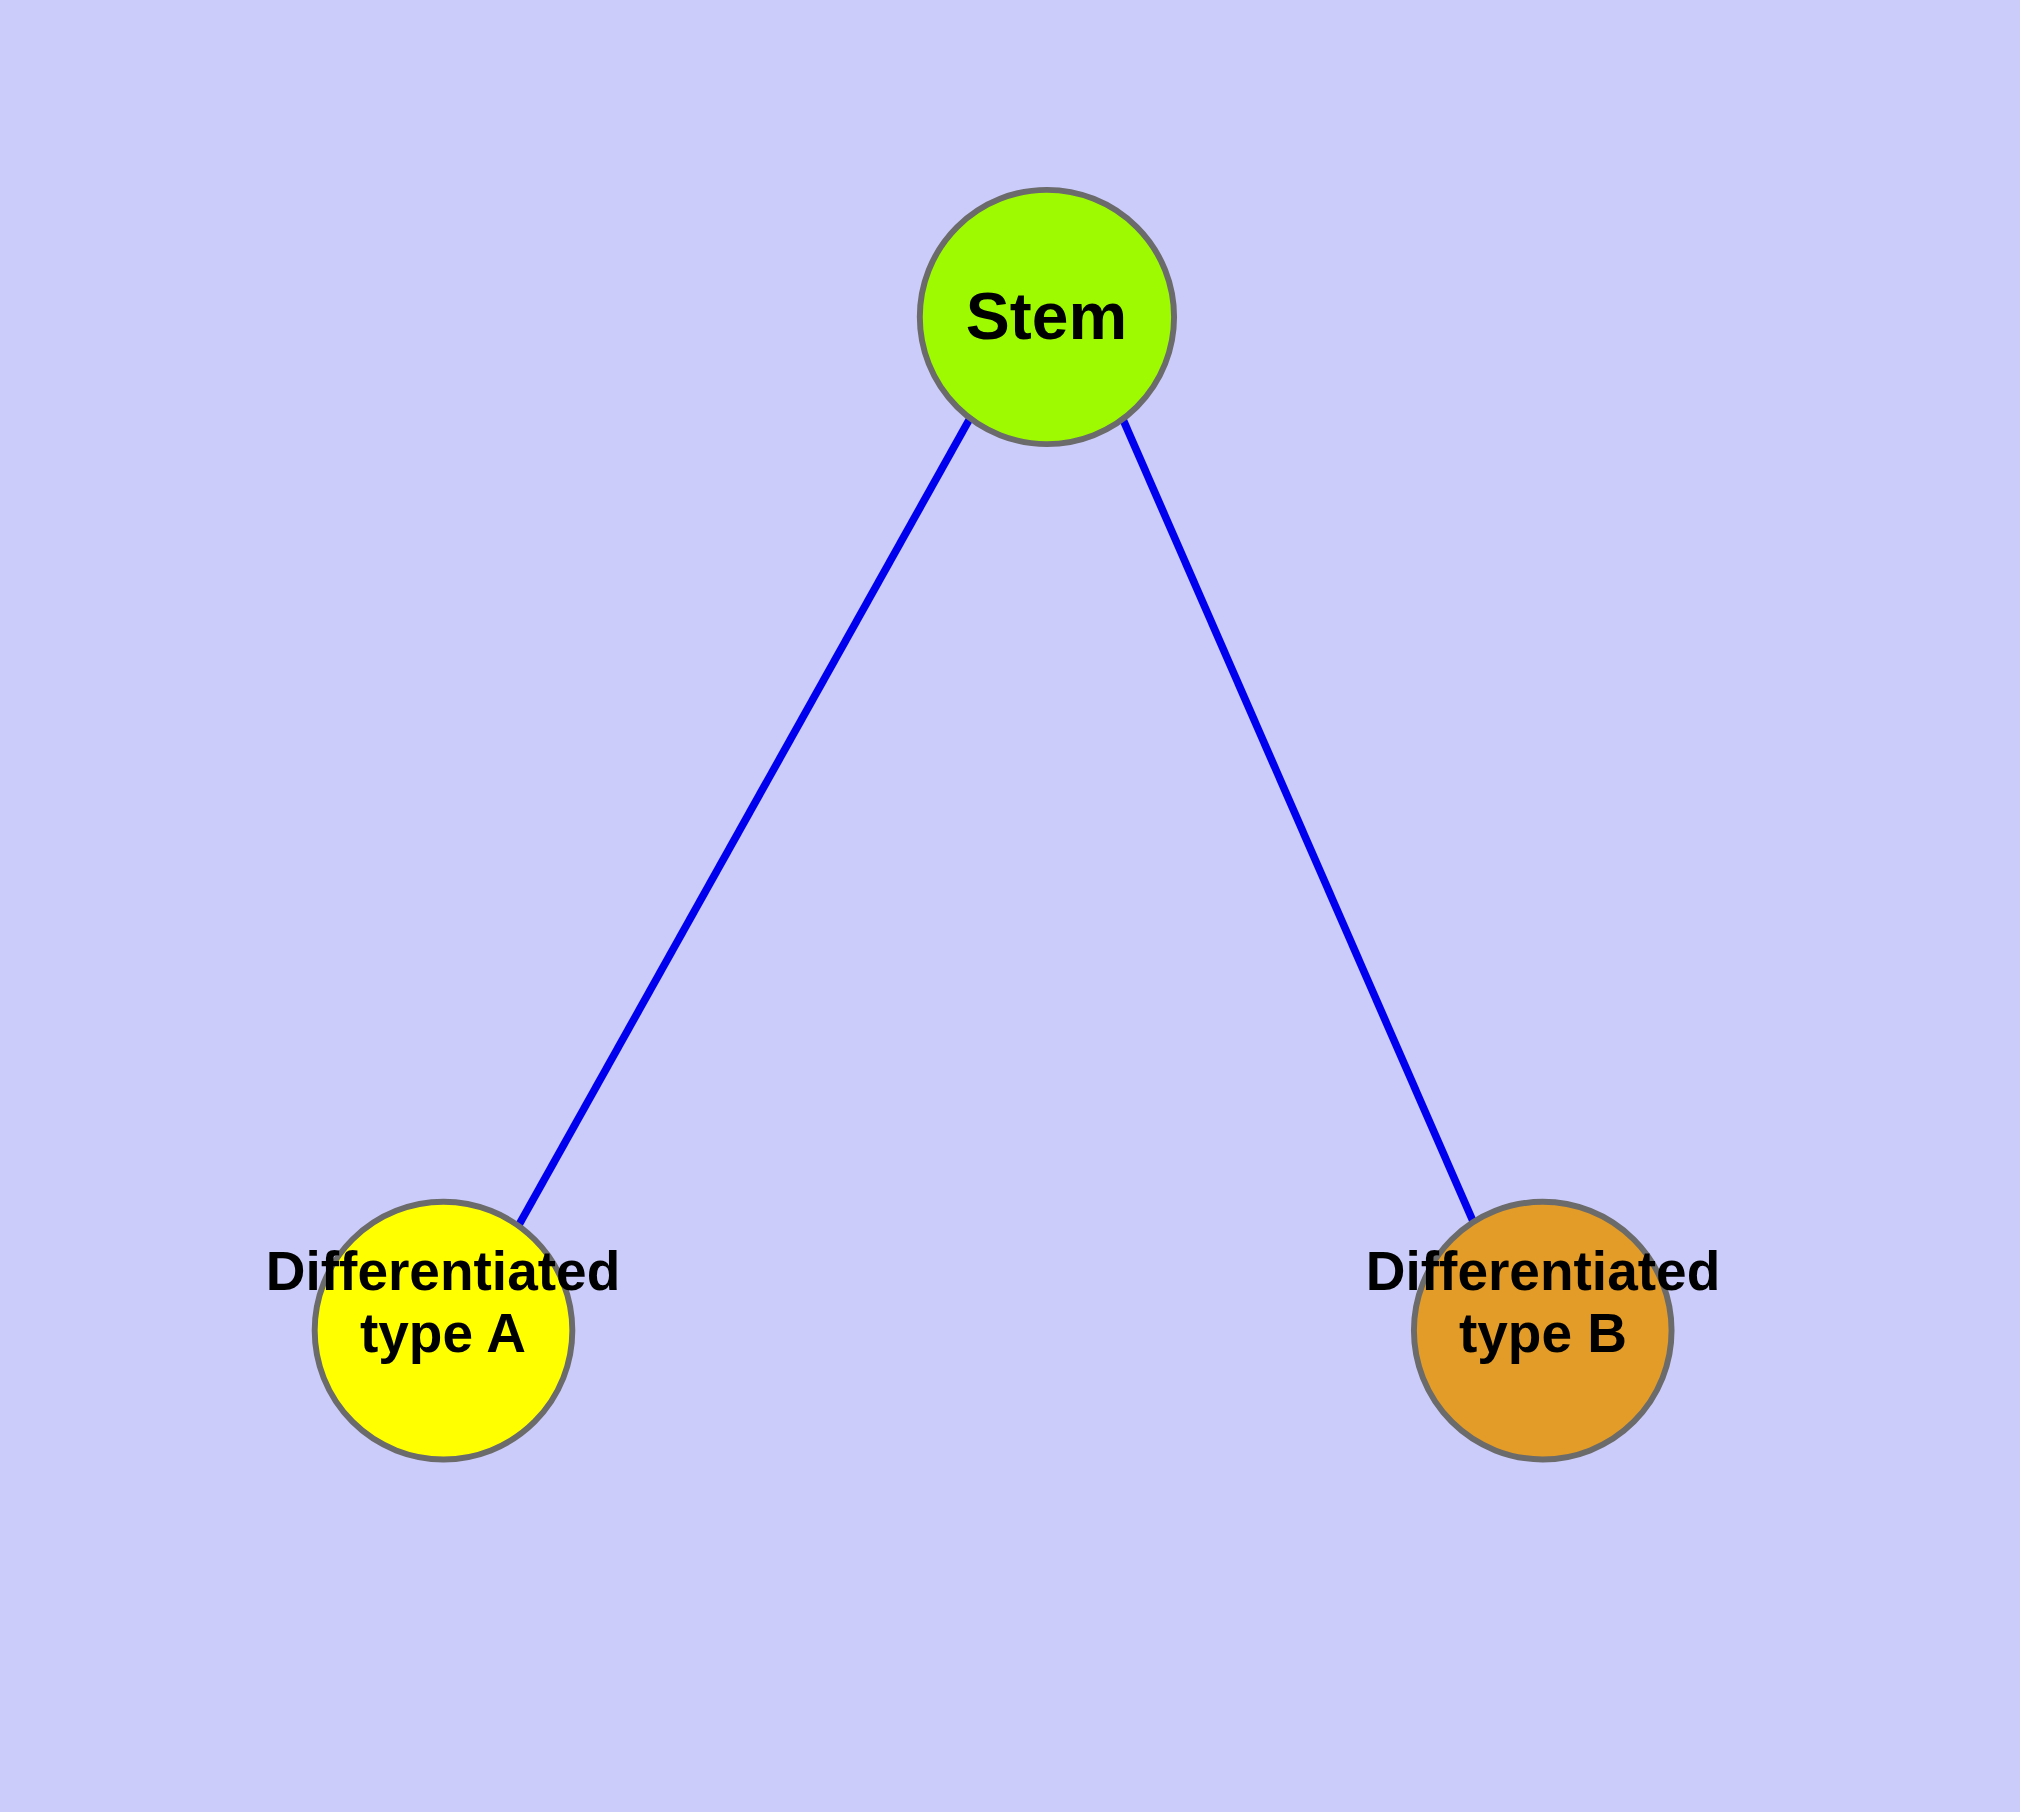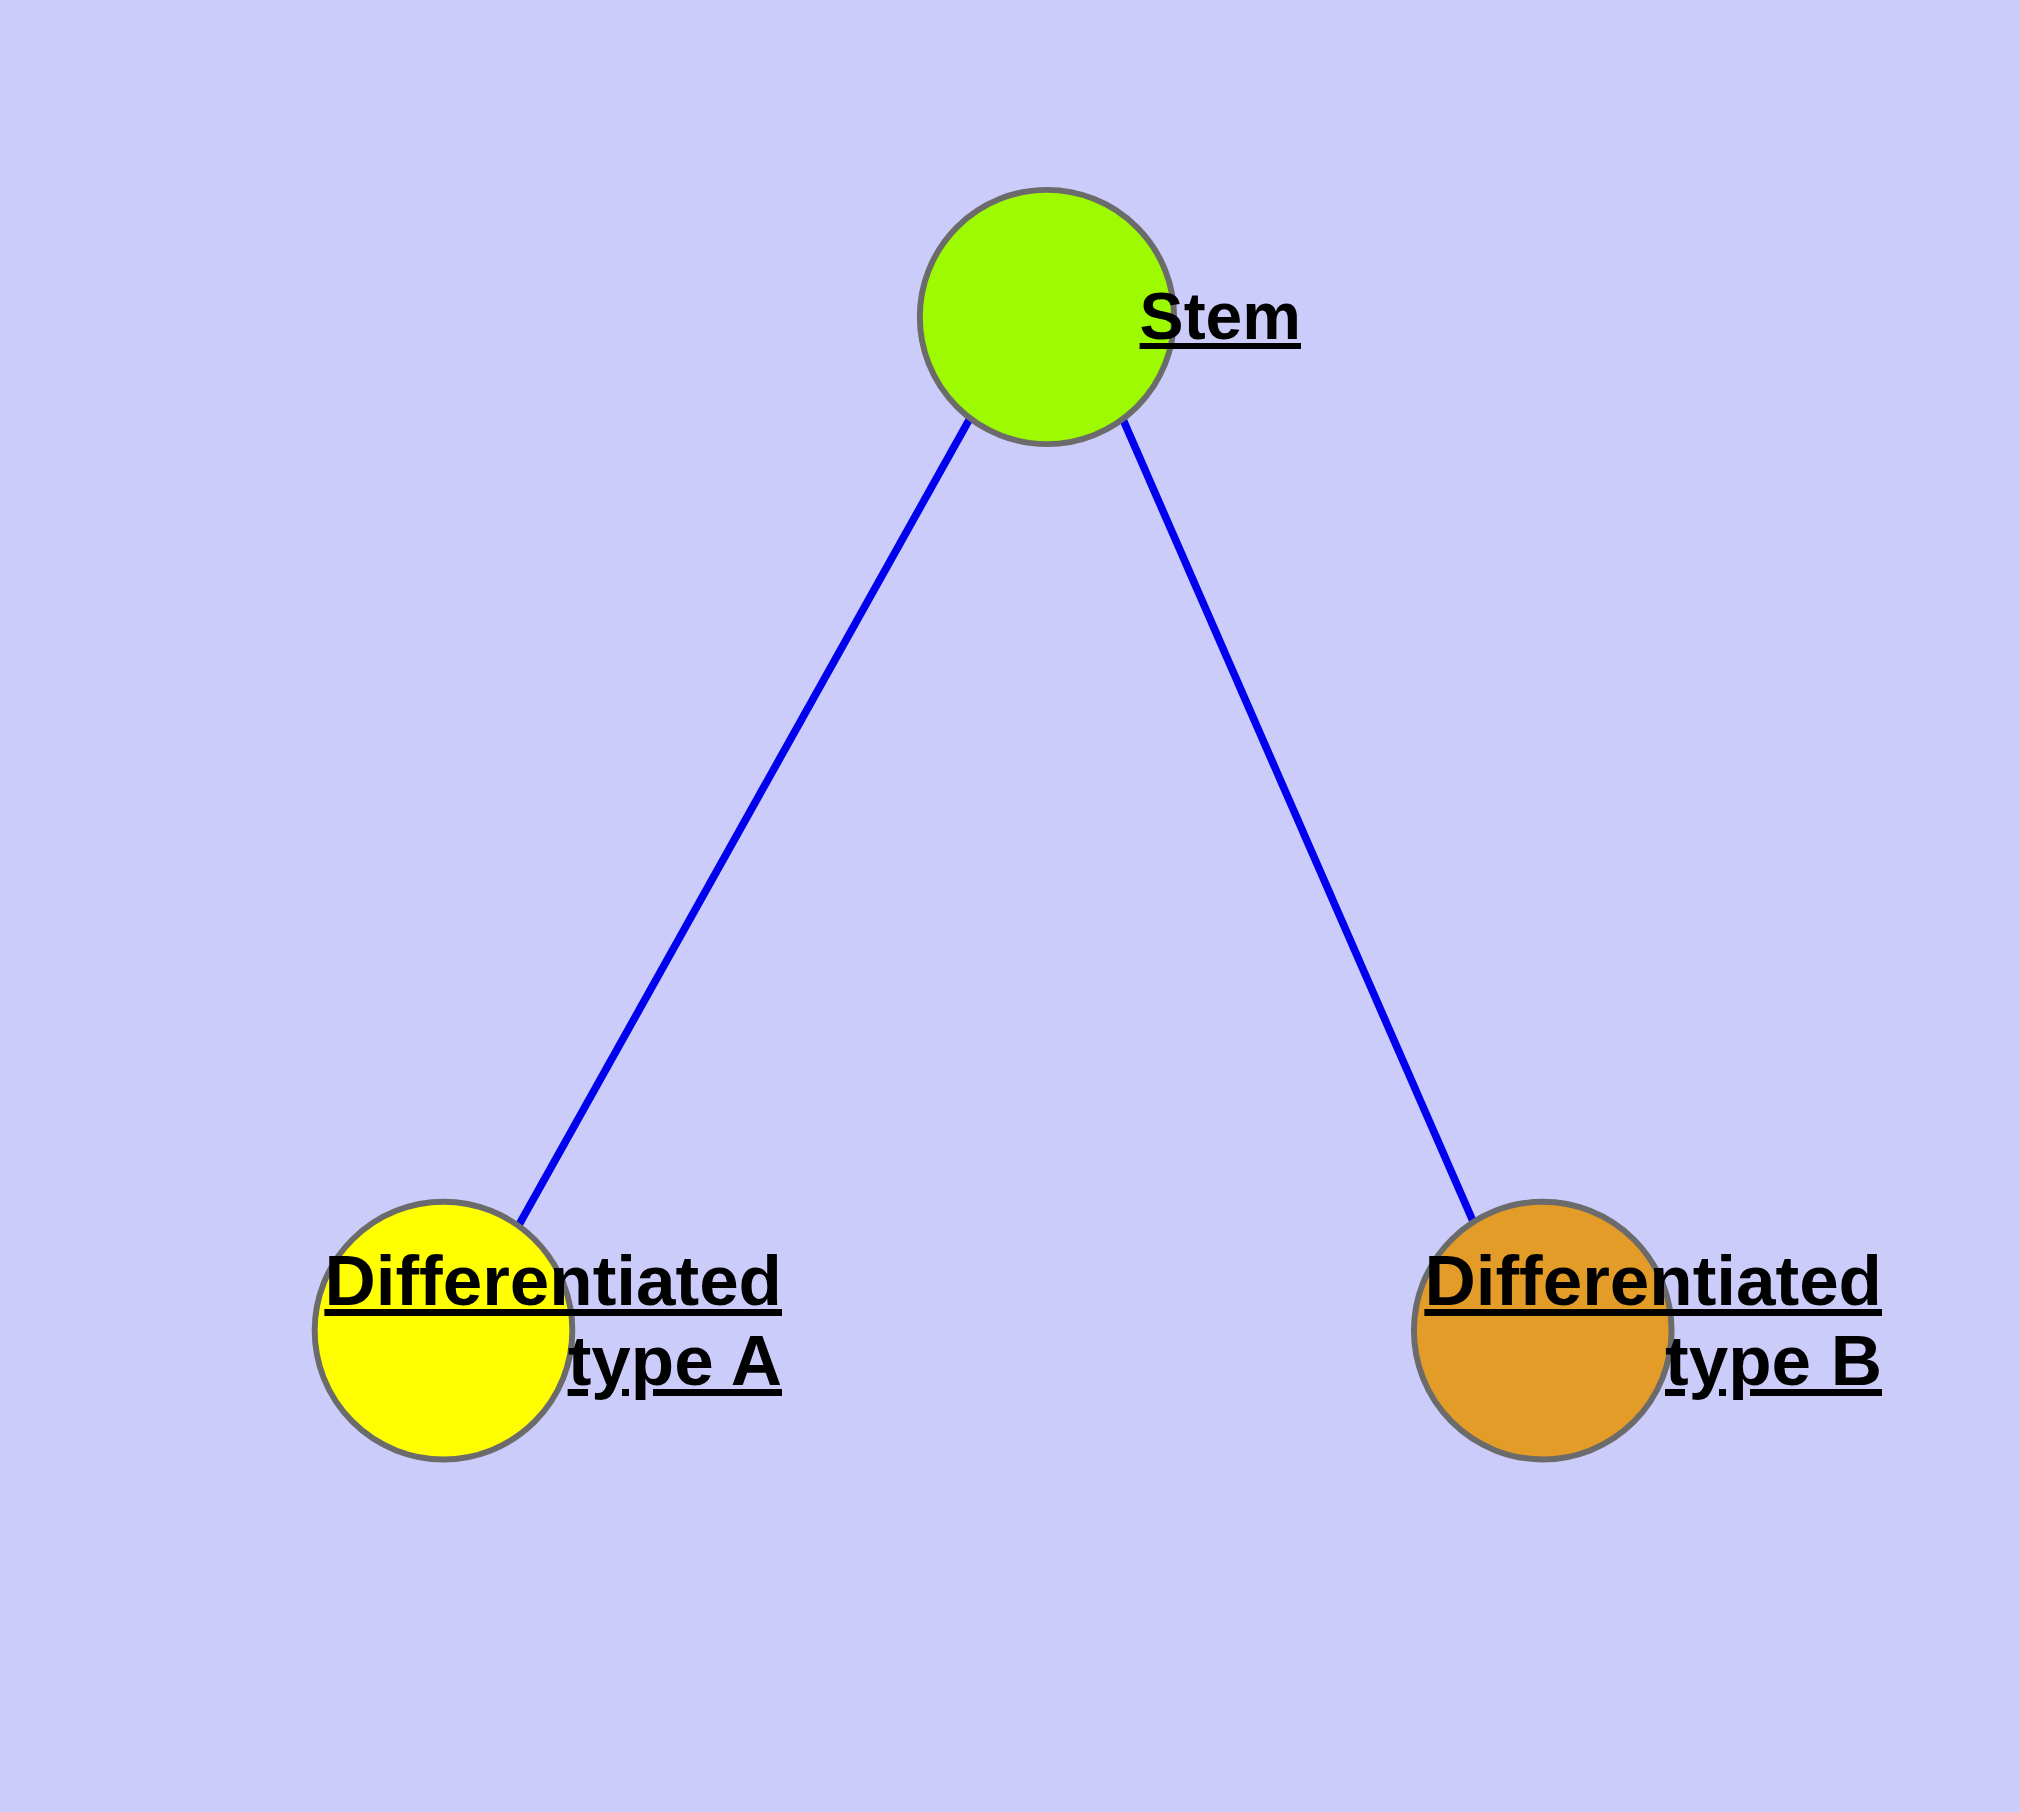--- a/index.html
+++ b/index.html
@@ -27,35 +27,34 @@
     stroke: #6b6b6b;
     stroke-width: 7;
   }
   .edge-line {
     stroke: #0000ee;
     stroke-width: 9;
     stroke-linecap: butt;
   }
   .node-label {
     position: absolute;
-    text-align: right;
+    text-align: center;
     font-family: "Liberation Sans", sans-serif;
     font-weight: bold;
     color: #000000;
     line-height: 1.12;
     white-space: pre-line;
     pointer-events: none;
-    text-decoration: underline;
     -webkit-font-smoothing: antialiased;
   }
   .label-stem {
     font-size: 66px;
   }
   .label-diff {
-    font-size: 71px;
+    font-size: 55px;
   }
 </style>
 </head>
 <body>
 
 <div id="canvas">
 
   <svg id="graph-svg" viewBox="0 0 2384 2138">
     <g>
       <line class="edge-line" x1="1144" y1="494" x2="611" y2="1447"></line>

